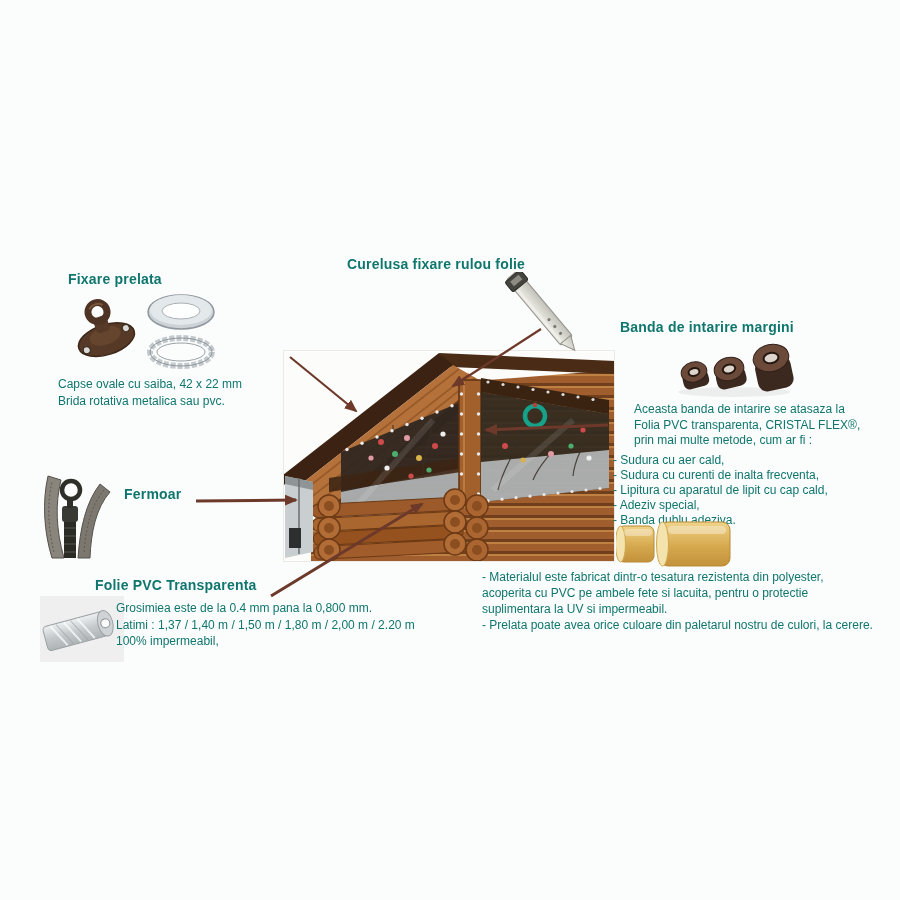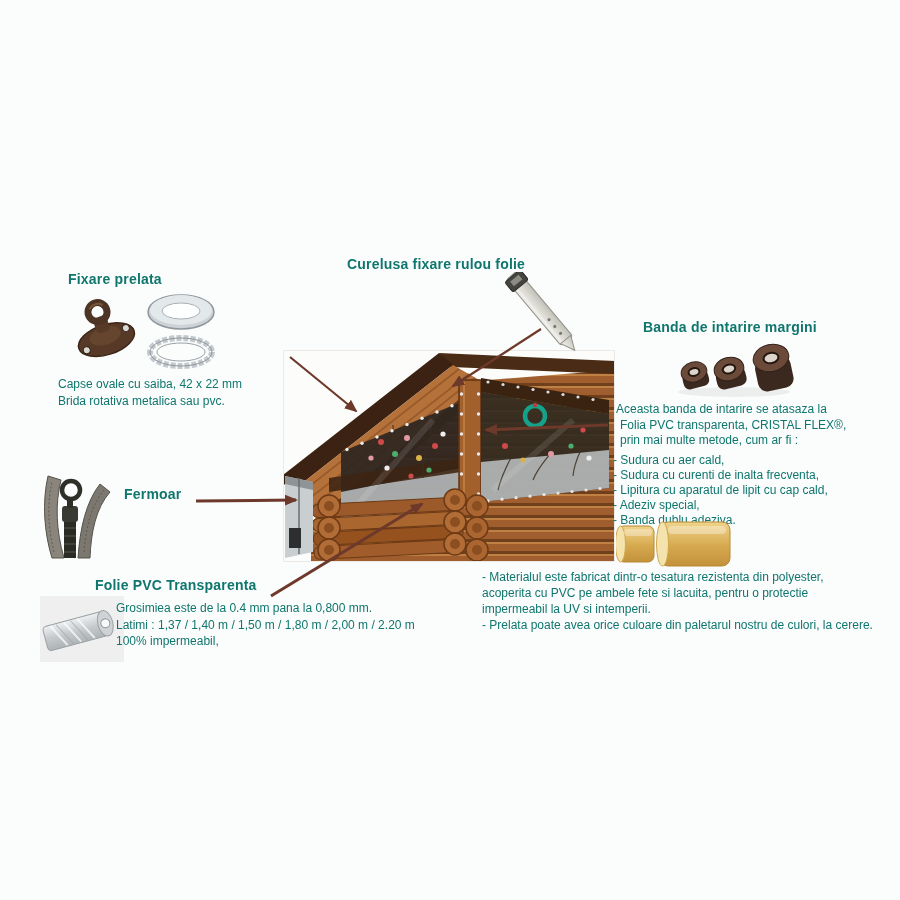--- a/index.html
+++ b/index.html
@@ -2,21 +2,21 @@
 <html><head>
 <meta charset="utf-8">
 <style>
   html,body{margin:0;padding:0;background:#ffffff;}
   #stage{position:relative;width:900px;height:900px;background:#fbfcfc;overflow:hidden;
          font-family:"Liberation Sans",sans-serif;}
   .abs{position:absolute;}
   .h{font-weight:bold;color:#0f766e;font-size:14px;letter-spacing:.2px;white-space:nowrap;}
   .t{color:#0f766e;font-size:12px;line-height:16px;white-space:nowrap;letter-spacing:0;}
   .t div{white-space:nowrap;}
-  .lh155 div{line-height:15.5px;}
+  .lh155 div{line-height:15.5px;padding-left:18px;}
   .lh15 div{line-height:15px;}
   .lh165 div{line-height:16.5px;}
   .ind2{padding-left:4px;}
   svg{display:block;}
 </style>
 </head>
 <body>
 
 <div id="stage">
 
@@ -221,21 +221,21 @@
       <polygon points="1,84 14,84 7.5,98" fill="url(#strapGrad)" stroke="#93928a"></polygon>
       <rect x="-2.5" y="1" width="20" height="13" rx="2.5" fill="#45453f" stroke="#2b2b27"></rect>
       <rect x="2" y="4" width="11" height="6" fill="#8c8c84"></rect>
       <circle cx="7.5" cy="58" r="1.6" fill="#7b7a72"></circle>
       <circle cx="7.5" cy="67" r="1.6" fill="#7b7a72"></circle>
       <circle cx="7.5" cy="76" r="1.6" fill="#7b7a72"></circle>
       <line x1="3" y1="16" x2="3" y2="82" stroke="#ffffff" opacity="0.5"></line>
     </g>
   </svg>
 
-  <div class="h abs" style="left:643px;top:319px">Banda de intarire margini</div>
+  <div class="h abs" style="left:620px;top:319px">Banda de intarire margini</div>
 
   <svg class="abs" style="left:674px;top:332px" width="122" height="66" viewBox="0 0 122 66">
     <ellipse cx="60" cy="60" rx="56" ry="5" fill="#000000" opacity="0.06"></ellipse>
     <g transform="rotate(-14 20 40)">
       <rect x="7" y="40" width="26" height="16" rx="6" fill="#3b281f"></rect>
       <ellipse cx="20" cy="40" rx="13" ry="10" fill="#6b4a3a" stroke="#32211a"></ellipse>
       <ellipse cx="20" cy="40" rx="5.5" ry="3.8" fill="#ddd5cc" stroke="#241811" stroke-width="2"></ellipse>
     </g>
     <g transform="rotate(-14 55 37)">
       <rect x="40" y="37" width="30" height="19" rx="7" fill="#3b281f"></rect>
@@ -279,21 +279,21 @@
     <g>
       <rect x="44" y="4" width="70" height="44" rx="8" fill="url(#tanGrad)" stroke="#b88a34"></rect>
       <ellipse cx="46.5" cy="26" rx="6" ry="22" fill="#f4e3ac" stroke="#cfa74f"></ellipse>
       <rect x="52" y="8" width="58" height="8" rx="4" fill="#ffffff" opacity="0.35"></rect>
     </g>
   </svg>
 
   <div class="t abs" style="left:482px;top:569px">
     <div>- Materialul este fabricat dintr-o tesatura rezistenta din polyester,</div>
     <div>acoperita cu PVC pe ambele fete si lacuita, pentru o protectie</div>
-    <div>impermeabil la UV si intemperii.</div>
+    <div>suplimentara la UV si impermeabil.</div>
     <div>- Prelata poate avea orice culoare din paletarul nostru de culori, la cerere.</div>
   </div>
 
   <svg class="abs" style="left:34px;top:462px" width="80" height="102" viewBox="0 0 80 102">
     <path d="M18,96 C10,70 8,40 14,14 L27,18 C21,42 22,68 30,96 Z" fill="#8a857c" stroke="#55524b"></path>
     <path d="M44,96 C46,66 52,40 66,22 L76,30 C62,46 57,70 56,96 Z" fill="#7d786f" stroke="#55524b"></path>
     <path d="M20,90 C14,66 13,42 18,20 M50,90 C52,64 58,42 70,28" stroke="#5e5a52" stroke-width="1" stroke-dasharray="2,2" fill="none"></path>
     <rect x="30" y="52" width="12" height="44" fill="#2b2b25"></rect>
     <path d="M30,58 h12 M30,66 h12 M30,74 h12 M30,82 h12 M30,90 h12" stroke="#4a4a40" stroke-width="1.5"></path>
     <rect x="28" y="44" width="16" height="16" rx="3" fill="#3a3a34"></rect>

